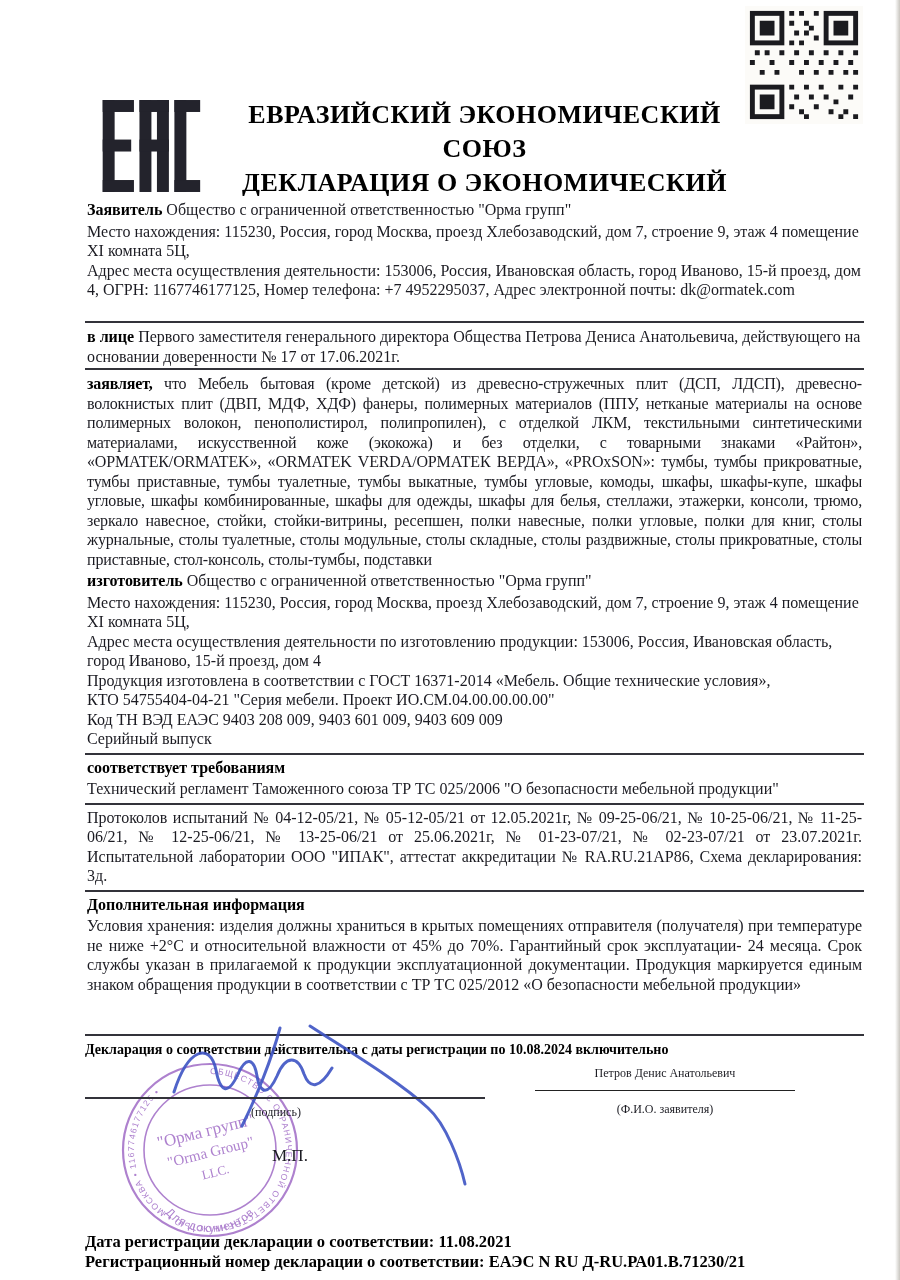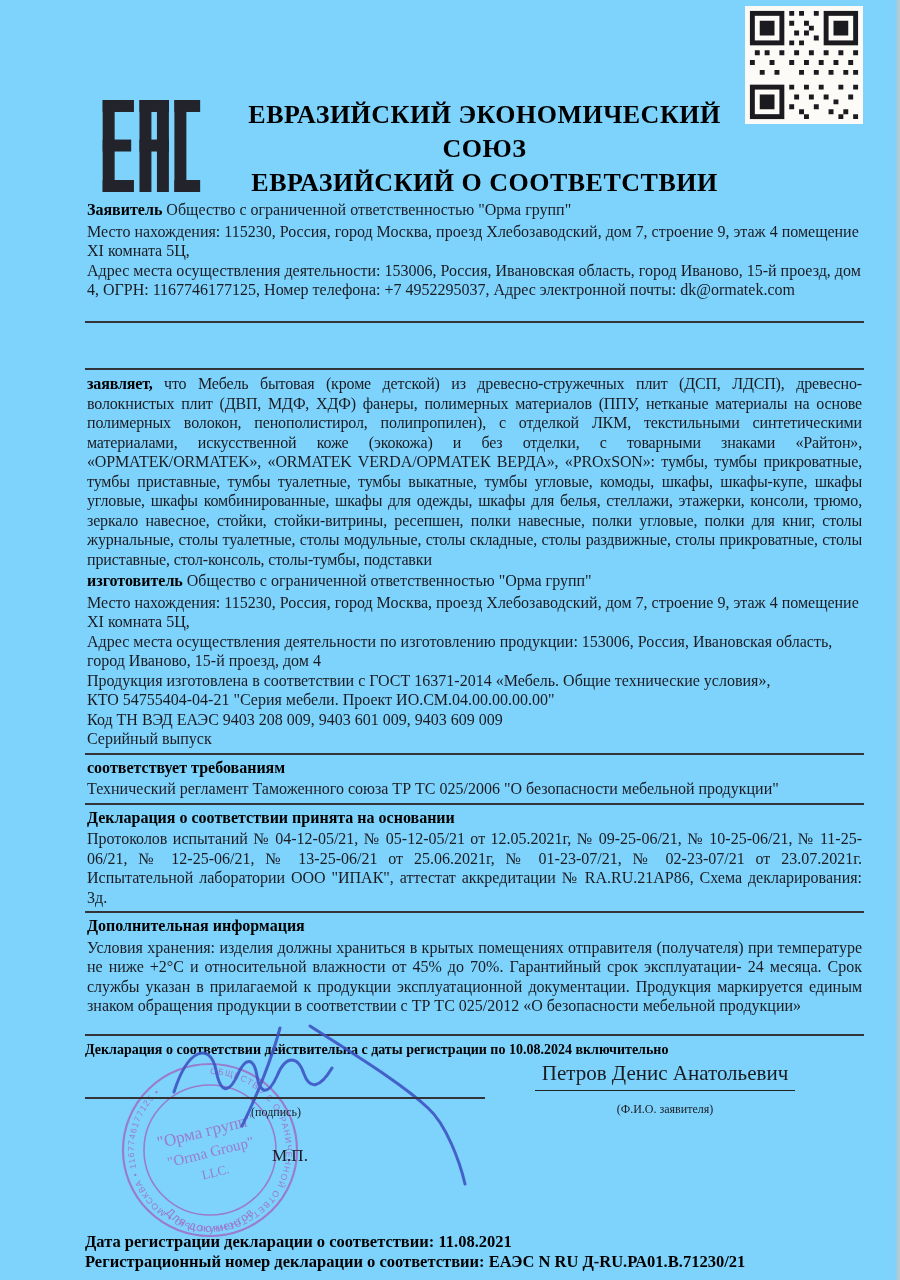--- a/index.html
+++ b/index.html
@@ -1,36 +1,36 @@
 <!DOCTYPE html>
 <html><head>
 <meta charset="utf-8">
 <style>
   html,body{margin:0;padding:0;background:#e9e7e2;}
   .page{
     position:relative;width:900px;height:1280px;margin:0 auto;
-    background:#7dd3fc;overflow:hidden;color:#1b1b22;
+    background:#ffffff;overflow:hidden;color:#1b1b22;
     font-family:"Liberation Serif", serif;font-size:16px;line-height:19.5px;
   }
   .page::after{content:"";position:absolute;top:0;right:0;width:5px;height:100%;
     background:linear-gradient(to left,#c9c6c0,rgba(201,198,192,0));pointer-events:none;}
   .abs{position:absolute;}
   .block{position:absolute;left:85px;width:779px;}
   .sep{position:absolute;left:85px;width:779px;border-top:2px solid #33333a;height:0;}
   .sep-flow{border:none;border-top:2px solid #33333a;margin:4px 0 3px 0;}
   b,.bold{font-weight:bold;color:#000;}
   .pre{white-space:pre-line;}
   .just{text-align:justify;}
   p{margin:2px;}
   .doc-title{position:absolute;left:212px;top:98px;width:545px;text-align:center;
     font-weight:bold;font-size:26px;line-height:34px;color:#000;letter-spacing:.5px;}
   .validity{font-weight:bold;font-size:14px;color:#000;}
   .caption{font-size:12px;}
   .center{text-align:center;}
-  .fio-name{border-bottom:1.8px solid #222;padding-bottom:6px;font-size:21px;}
+  .fio-name{border-bottom:1.8px solid #222;padding-bottom:6px;font-size:12px;}
   .regline{font-weight:bold;font-size:16.5px;color:#000;}
   .stamp-svg{opacity:.85;}
   .sig-svg{opacity:.9;}
 </style>
 </head>
 <body>
 
 <div class="page">
 
   <div class="abs" style="left:99px;top:96px;">
@@ -46,21 +46,21 @@
           <rect x="44" y="45" width="32" height="13"></rect>
         <rect x="82" y="2" width="13" height="100"></rect>
           <rect x="82" y="2" width="28" height="13"></rect>
         <rect x="82" y="89" width="28" height="13"></rect>
       </g>
     </svg>
   </div>
 
   <div class="doc-title">
     <div>ЕВРАЗИЙСКИЙ ЭКОНОМИЧЕСКИЙ СОЮЗ</div>
-    <div>ЕВРАЗИЙСКИЙ О СООТВЕТСТВИИ</div>
+    <div>ДЕКЛАРАЦИЯ О ЭКОНОМИЧЕСКИЙ</div>
   </div>
 
   <div class="abs" style="left:745px;top:6px;">
     <svg width="118" height="118" viewBox="0 0 120 120">
       <rect x="0" y="0" width="120" height="120" fill="#fcfbf8"></rect>
       <g fill="#1b1b1f">
         <rect x="5" y="5" width="35" height="35"></rect>
           <rect x="80" y="5" width="35" height="35"></rect>
           <rect x="5" y="80" width="35" height="35"></rect>
       </g>
@@ -85,20 +85,23 @@
   </div>
 
   <div class="block" style="top:198px;">
     <p><b>Заявитель</b> <span>Общество с ограниченной ответственностью "Орма групп"</span></p>
     <p class="pre">Место нахождения: 115230, Россия, город Москва, проезд Хлебозаводский, дом 7, строение 9, этаж 4 помещение XI комната 5Ц,
 Адрес места осуществления деятельности: 153006, Россия, Ивановская область, город Иваново, 15-й проезд, дом 4, ОГРН: 1167746177125, Номер телефона: +7 4952295037, Адрес электронной почты: dk@ormatek.com</p>
   </div>
 
   <div class="sep" style="top:321px;"></div>
 
+  <div class="block" style="top:325px;">
+    <p><b>в лице</b>  <span>Первого заместителя генерального директора Общества Петрова Дениса Анатольевича, действующего на основании доверенности № 17 от 17.06.2021г.</span></p>
+  </div>
 
   <div class="sep" style="top:368px;"></div>
 
   <div class="block" style="top:372px;">
 
     <p class="just" style="letter-spacing:-0.15px;"><b>заявляет,</b> <span>что Мебель бытовая (кроме детской) из древесно-стружечных плит (ДСП, ЛДСП), древесно-волокнистых плит (ДВП, МДФ, ХДФ) фанеры, полимерных материалов (ППУ, нетканые материалы на основе полимерных волокон, пенополистирол, полипропилен), с отделкой ЛКМ, текстильными синтетическими материалами, искусственной коже (экокожа) и без отделки, с товарными знаками «Райтон», «ОРМАТЕК/ORMATEK», «ORMATEK VERDA/ОРМАТЕК ВЕРДА», «PROxSON»: тумбы, тумбы прикроватные, тумбы приставные, тумбы туалетные, тумбы выкатные, тумбы угловые, комоды, шкафы, шкафы-купе, шкафы угловые, шкафы комбинированные, шкафы для одежды, шкафы для белья, стеллажи, этажерки, консоли, трюмо, зеркало навесное, стойки, стойки-витрины, ресепшен, полки навесные, полки угловые, полки для книг, столы журнальные, столы туалетные, столы модульные, столы складные, столы раздвижные, столы прикроватные, столы приставные, стол-консоль, столы-тумбы, подставки</span></p>
 
     <p><b>изготовитель</b> <span>Общество с ограниченной ответственностью "Орма групп"</span></p>
     <p class="pre">Место нахождения: 115230, Россия, город Москва, проезд Хлебозаводский, дом 7, строение 9, этаж 4 помещение XI комната 5Ц,
 Адрес места осуществления деятельности по изготовлению продукции: 153006, Россия, Ивановская область, город  Иваново, 15-й проезд, дом 4
@@ -107,21 +110,20 @@
 Код ТН ВЭД ЕАЭС  9403 208 009, 9403 601 009, 9403 609 009
 Серийный выпуск</p>
 
     <hr class="sep-flow">
 
     <p class="bold">соответствует требованиям</p>
     <p>Технический регламент Таможенного союза ТР ТС 025/2006 "О безопасности мебельной продукции"</p>
 
     <hr class="sep-flow">
 
-    <p class="bold">Декларация о соответствии принята на основании</p>
     <p class="just">Протоколов испытаний № 04-12-05/21, № 05-12-05/21 от 12.05.2021г, № 09-25-06/21, № 10-25-06/21, № 11-25-06/21, № 12-25-06/21, № 13-25-06/21 от 25.06.2021г, № 01-23-07/21, № 02-23-07/21 от 23.07.2021г. Испытательной лаборатории ООО "ИПАК", аттестат аккредитации № RA.RU.21АР86, Схема декларирования: 3д.</p>
 
     <hr class="sep-flow">
 
     <p class="bold">Дополнительная информация</p>
     <p class="just">Условия хранения: изделия должны храниться в крытых помещениях отправителя (получателя) при температуре не ниже +2°С и относительной влажности от 45% до 70%. Гарантийный срок эксплуатации- 24 месяца. Срок службы указан в прилагаемой к продукции эксплуатационной документации. Продукция маркируется единым знаком обращения продукции в соответствии с ТР ТС 025/2012 «О безопасности мебельной продукции»</p>
   </div>
 
   <div class="sep" style="top:1034px;"></div>
 

